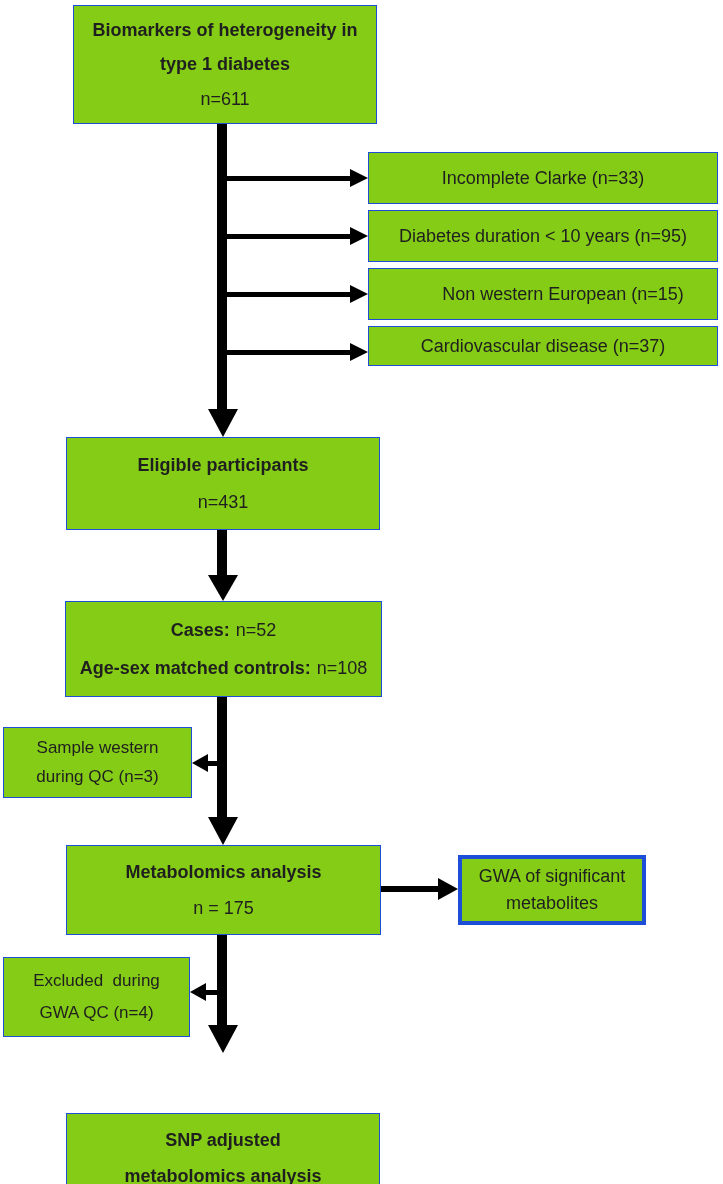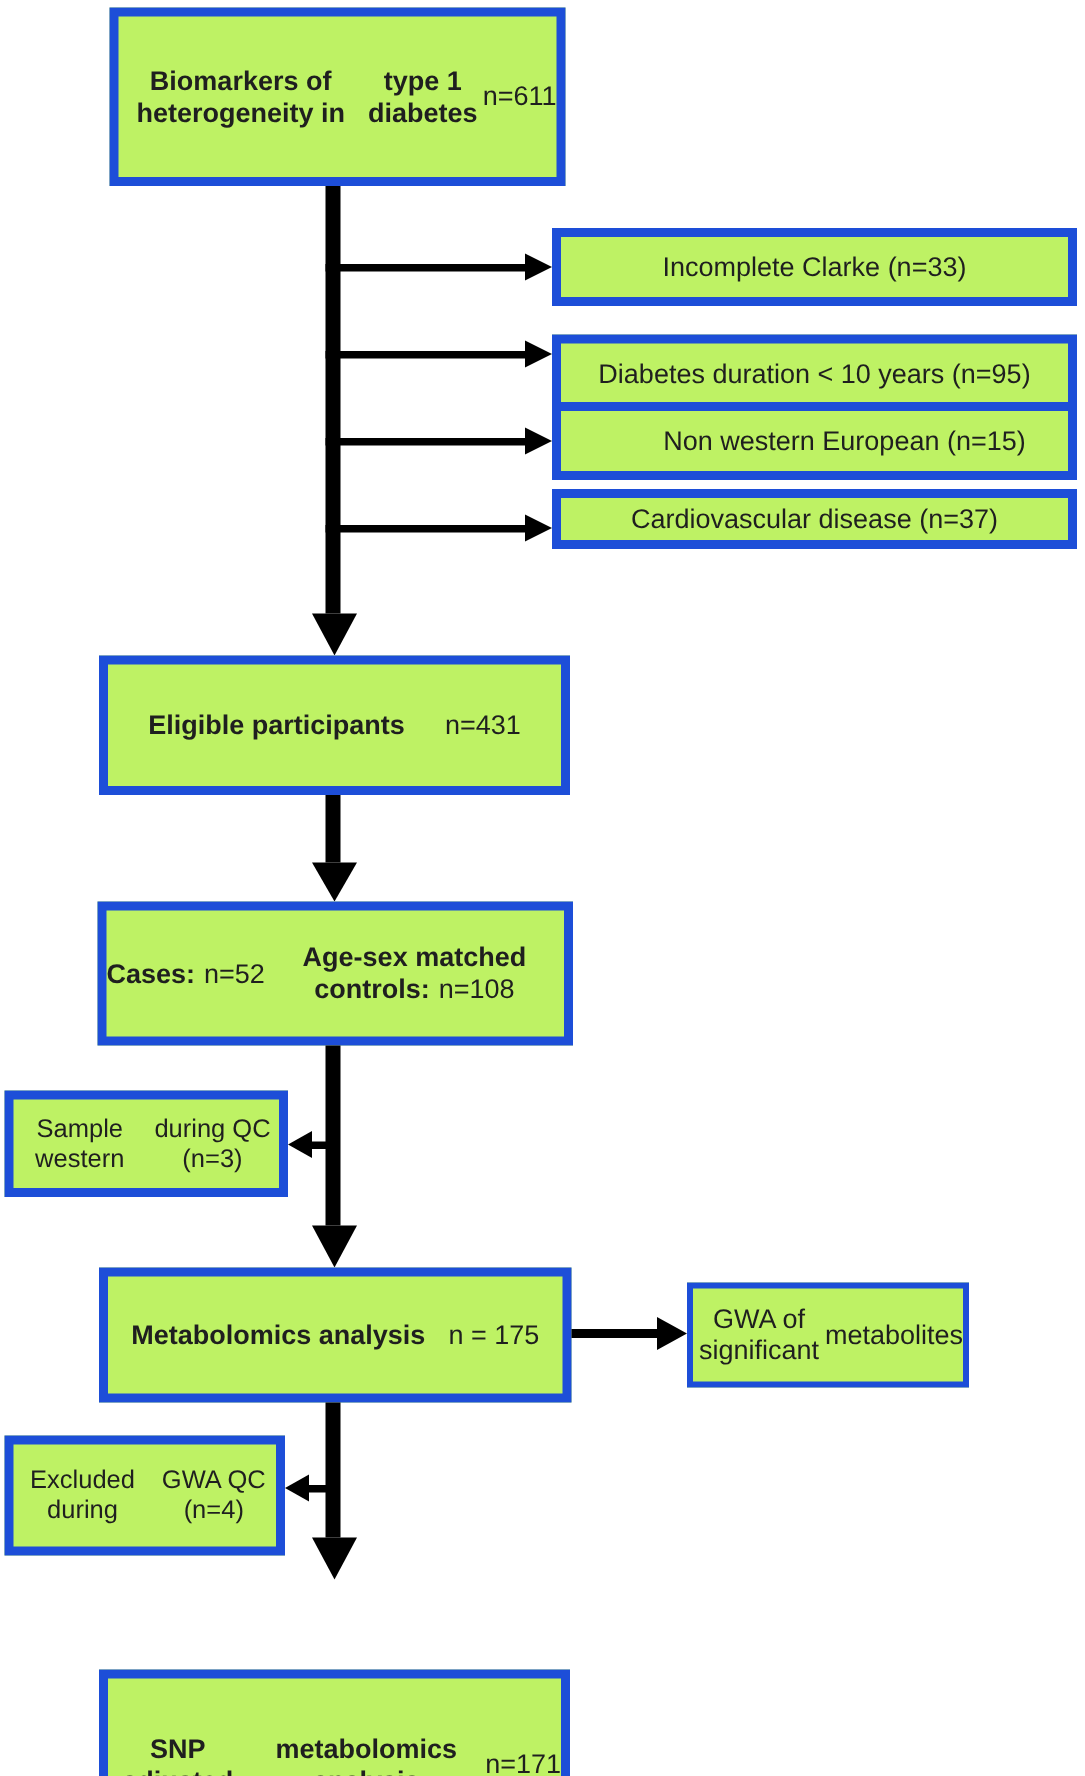--- a/index.html
+++ b/index.html
@@ -12,23 +12,24 @@
     width: 723px;
     height: 1184px;
     background: #ffffff;
     font-family: "Liberation Sans", sans-serif;
     color: #1f1f1f;
     overflow: hidden;
   }
   .box {
     position: absolute;
     box-sizing: border-box;
-    border: 6px solid #1d4ed8;
-    background: #bef264;
+    border: 1px solid #1d4ed8;
+    background: #84cc16;
     display: flex;
+    flex-direction: column;
     justify-content: space-evenly;
     align-items: center;
     text-align: center;
     font-size: 18px;
     line-height: 1.15;
   }
   .box .line { white-space: pre-wrap; }
   .bold { font-weight: bold; }
   .val  { margin-left: 0.33em; font-weight: normal; }
   .smallbox { font-size: 17px; }
@@ -96,21 +97,21 @@
 
   <div class="shaft-h" style="left:217px; top:292px; width:133px;"></div>
   <div class="head-right" style="left:350px; top:285px;"></div>
 
   <div class="shaft-h" style="left:217px; top:350px; width:133px;"></div>
   <div class="head-right" style="left:350px; top:343px;"></div>
 
   <div class="box" style="left:368px; top:152px; width:350px; height:52px;">
     <div class="line">Incomplete Clarke (n=33)</div>
   </div>
-  <div class="box" style="left:368px; top:210px; width:350px; height:52px;margin-top:13px;">
+  <div class="box" style="left:368px; top:210px; width:350px; height:52px;">
     <div class="line">Diabetes duration &lt; 10 years (n=95)</div>
   </div>
   <div class="box" style="left:368px; top:268px; width:350px; height:52px;padding-left:40px;">
     <div class="line">Non western European (n=15)</div>
   </div>
   <div class="box" style="left:368px; top:326px; width:350px; height:40px;">
     <div class="line">Cardiovascular disease (n=37)</div>
   </div>
 
   <div class="box" style="left:66px; top:437px; width:314px; height:93px;">

